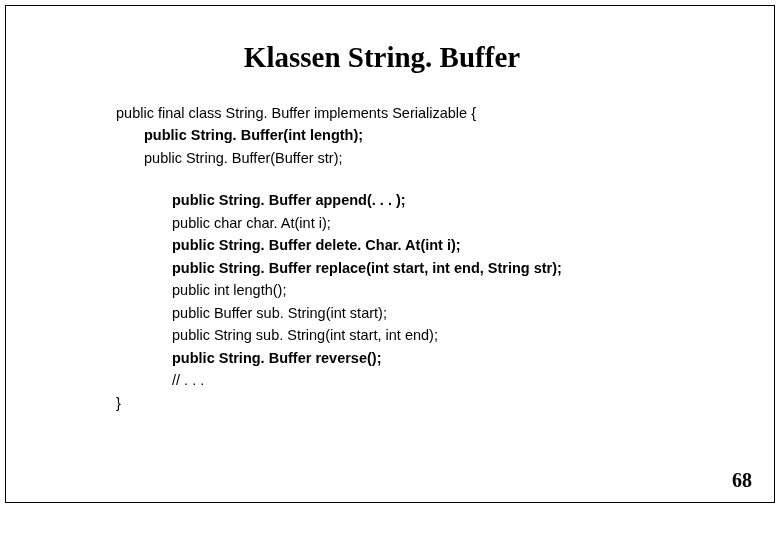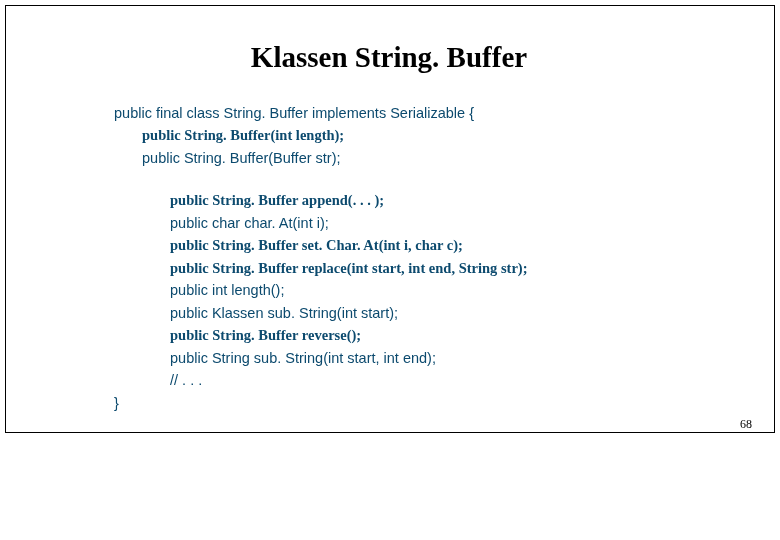--- a/index.html
+++ b/index.html
@@ -5,68 +5,69 @@
     * { margin: 0; padding: 0; box-sizing: border-box; }
     body {
       width: 780px;
       height: 540px;
       background: #fff;
       font-family: Arial, Helvetica, sans-serif;
       position: relative;
     }
     .slide {
       width: 770px;
-      height: 428px;
+      height: 498px;
       border: 1px solid #000;
       margin: 5px;
       position: relative;
-      padding: 35px 50px 20px 48px;
+      padding: 35px 50px 20px 34px;
     }
     .title {
       font-family: "Times New Roman", Times, serif;
       font-size: 29px;
       font-weight: bold;
       text-align: center;
       margin-bottom: 28px;
       color: #000;
     }
     .code-block {
       font-size: 14.5px;
       line-height: 1.55;
-      color: #0c4a6e;
-      margin-left: 60px;
+      color: #000000;
+      margin-left: 76px;
     }
     .code-block .line { white-space: pre; }
     .code-block .indent1 { padding-left: 28px; }
     .code-block .indent2 { padding-left: 56px; }
-    .bold { font-weight: bold; font-family: Liberation Serif, serif; }
+    .bold { font-weight: bold; }
     .spacer { height: 20px; }
     .page-number {
       position: absolute;
-      bottom: 0;
+      bottom: 10px;
       right: 22px;
       font-family: "Times New Roman", Times, serif;
-      font-size: 12px;
+      font-size: 20px;
+      font-weight: bold;
     }
   </style>
 </head>
 <body>
 
 <div class="slide">
   <h1 class="title">Klassen String. Buffer</h1>
   <div class="code-block" id="code-block">
       <div class="line ">public final class String. Buffer implements Serializable {</div>
       <div class="line indent1 bold">public String. Buffer(int length);</div>
       <div class="line indent1">public String. Buffer(Buffer str);</div>
       <div class="spacer"></div>
       <div class="line indent2 bold">public String. Buffer append(. . . );</div>
       <div class="line indent2">public char char. At(int i);</div>
-      <div class="line indent2 bold">public String. Buffer set. Char. At(int i, char c);</div>
+      <div class="line indent2 bold">public String. Buffer delete. Char. At(int i);</div>
       <div class="line indent2 bold">public String. Buffer replace(int start, int end, String str);</div>
       <div class="line indent2">public int length();</div>
-      <div class="line indent2">public Klassen sub. String(int start);</div>
+      <div class="line indent2">public Buffer sub. String(int start);</div>
+      <div class="line indent2">public String sub. String(int start, int end);</div>
       <div class="line indent2 bold">public String. Buffer reverse();</div>
-      <div class="line indent2">public String sub. String(int start, int end);</div>
       <div class="line indent2">// . . .</div>
       <div class="line ">}</div>
     </div>
   <div class="page-number">68</div>
 </div>
 
 </body></html>

